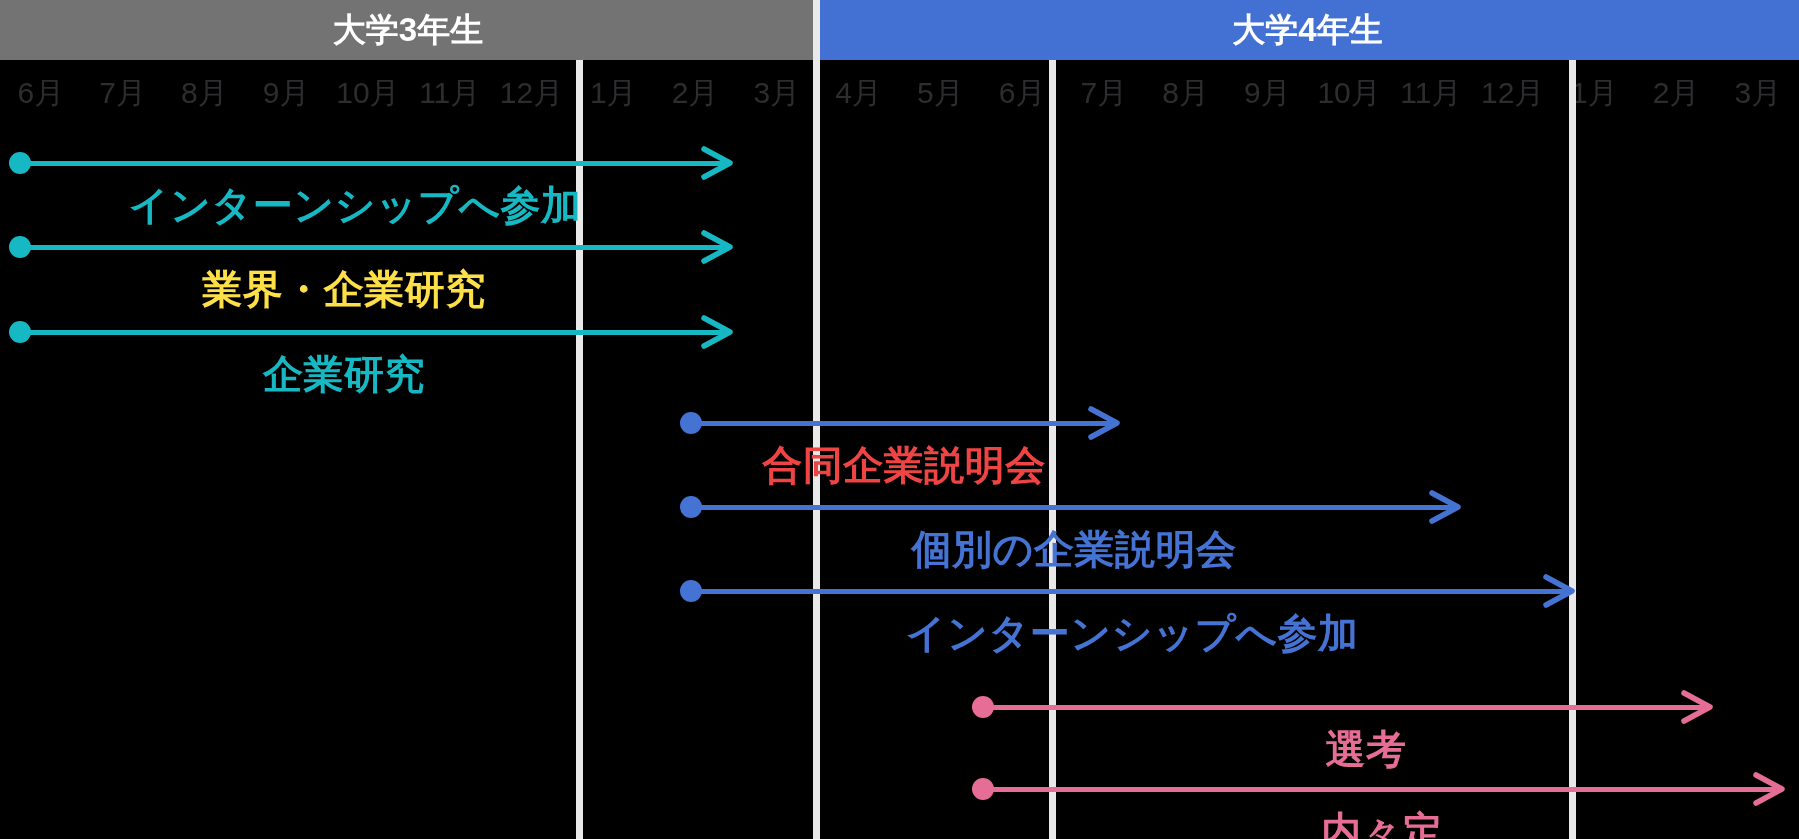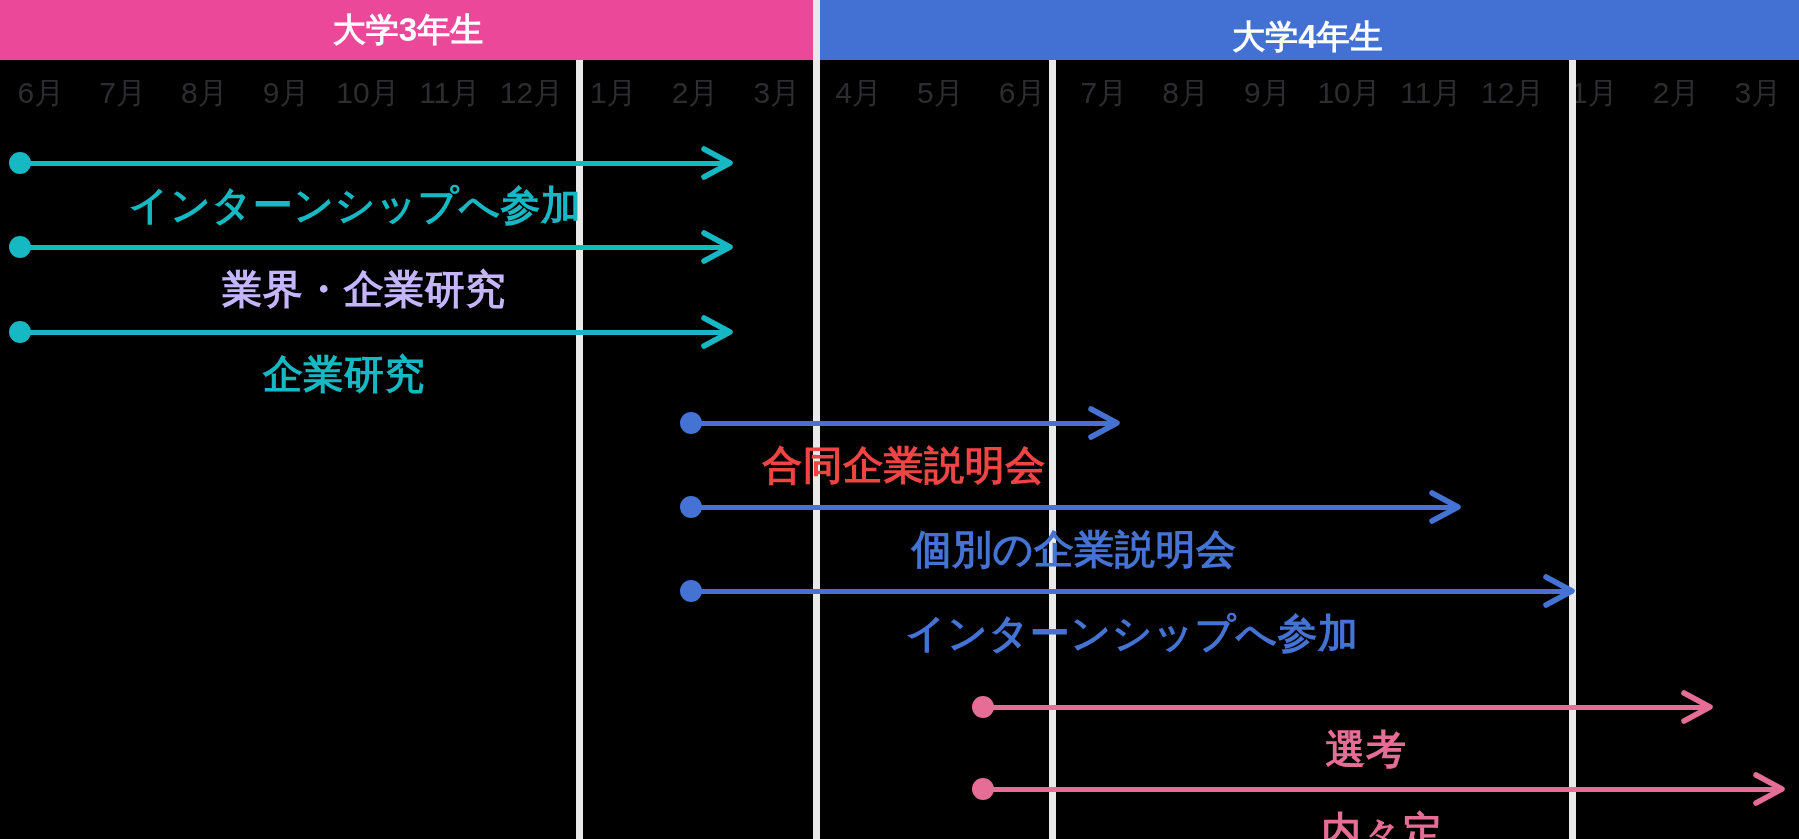--- a/index.html
+++ b/index.html
@@ -4,36 +4,36 @@
 <style>
   html,body{margin:0;padding:0;background:#000;}
   .stage{
     position:relative;width:1799px;height:839px;background:#000;
     font-family:"Liberation Sans","DejaVu Sans",sans-serif;overflow:hidden;
   }
   .hdr{position:absolute;left:0;top:0;right:0;height:60px;display:flex;}
   .hdr-cell{display:flex;align-items:center;justify-content:center;
     color:#ffffff;font-weight:bold;font-size:33px;}
   .hdr-cell.left{width:816px;}
-  .hdr-cell.right{flex:1;align-items:flex-end;}
+  .hdr-cell.right{flex:1;}
   .months{position:absolute;left:0;right:0;top:72px;height:42px;display:flex;}
   .month-label{flex:1;text-align:center;font-size:30px;line-height:42px;}
   .gridline{position:absolute;width:7px;bottom:0;}
   .dot{position:absolute;width:22px;height:22px;border-radius:50%;}
   .tline{position:absolute;height:5px;border-radius:2px;}
   .chev{position:absolute;}
   .tlabel{position:absolute;transform:translateX(-50%);font-size:40px;
     font-weight:bold;white-space:nowrap;letter-spacing:.5px;}
 </style>
 </head>
 <body>
 
 <div class="stage">
   <div class="hdr">
-    <div class="hdr-cell left" style="background: #ec4899;">
+    <div class="hdr-cell left" style="background: #737373;">
       <span>大学3年生</span>
     </div>
     <div class="hdr-cell right" style="background: rgb(67, 113, 211);">
       <span>大学4年生</span>
     </div>
   </div>
 
   <div class="months" id="month-axis" style="color: rgb(45, 45, 48);">
       <span class="month-label">6月</span>
       <span class="month-label">7月</span>
@@ -69,21 +69,21 @@
       <div class="dot" style="left: 9px; top: 152px; background: rgb(22, 185, 195);"></div>
       <svg class="chev" width="36" height="36" viewBox="0 0 36 36" style="left: 698px; top: 145px;">
         <path d="M 6 4 L 32 18 L 6 32" fill="none" stroke="#16b9c3" stroke-width="5.5" stroke-linecap="round" stroke-linejoin="round"></path>
       </svg>
       <div class="tlabel" style="left: 355px; top: 178px; color: rgb(22, 185, 195);">インターンシップへ参加</div>
       <div class="tline" style="left: 20px; width: 704px; top: 244.5px; background: rgb(22, 185, 195);"></div>
       <div class="dot" style="left: 9px; top: 236px; background: rgb(22, 185, 195);"></div>
       <svg class="chev" width="36" height="36" viewBox="0 0 36 36" style="left: 698px; top: 229px;">
         <path d="M 6 4 L 32 18 L 6 32" fill="none" stroke="#16b9c3" stroke-width="5.5" stroke-linecap="round" stroke-linejoin="round"></path>
       </svg>
-      <div class="tlabel" style="left: 364px; top: 262px; color: #c4b5fd;">業界・企業研究</div>
+      <div class="tlabel" style="left: 344px; top: 262px; color: #fde047;">業界・企業研究</div>
       <div class="tline" style="left: 20px; width: 704px; top: 329.5px; background: rgb(22, 185, 195);"></div>
       <div class="dot" style="left: 9px; top: 321px; background: rgb(22, 185, 195);"></div>
       <svg class="chev" width="36" height="36" viewBox="0 0 36 36" style="left: 698px; top: 314px;">
         <path d="M 6 4 L 32 18 L 6 32" fill="none" stroke="#16b9c3" stroke-width="5.5" stroke-linecap="round" stroke-linejoin="round"></path>
       </svg>
       <div class="tlabel" style="left: 344px; top: 347px; color: rgb(22, 185, 195);">企業研究</div>
       <div class="tline" style="left: 691px; width: 420px; top: 420.5px; background: rgb(68, 115, 212);"></div>
       <div class="dot" style="left: 680px; top: 412px; background: rgb(68, 115, 212);"></div>
       <svg class="chev" width="36" height="36" viewBox="0 0 36 36" style="left: 1085px; top: 405px;">
         <path d="M 6 4 L 32 18 L 6 32" fill="none" stroke="#4473d4" stroke-width="5.5" stroke-linecap="round" stroke-linejoin="round"></path>

